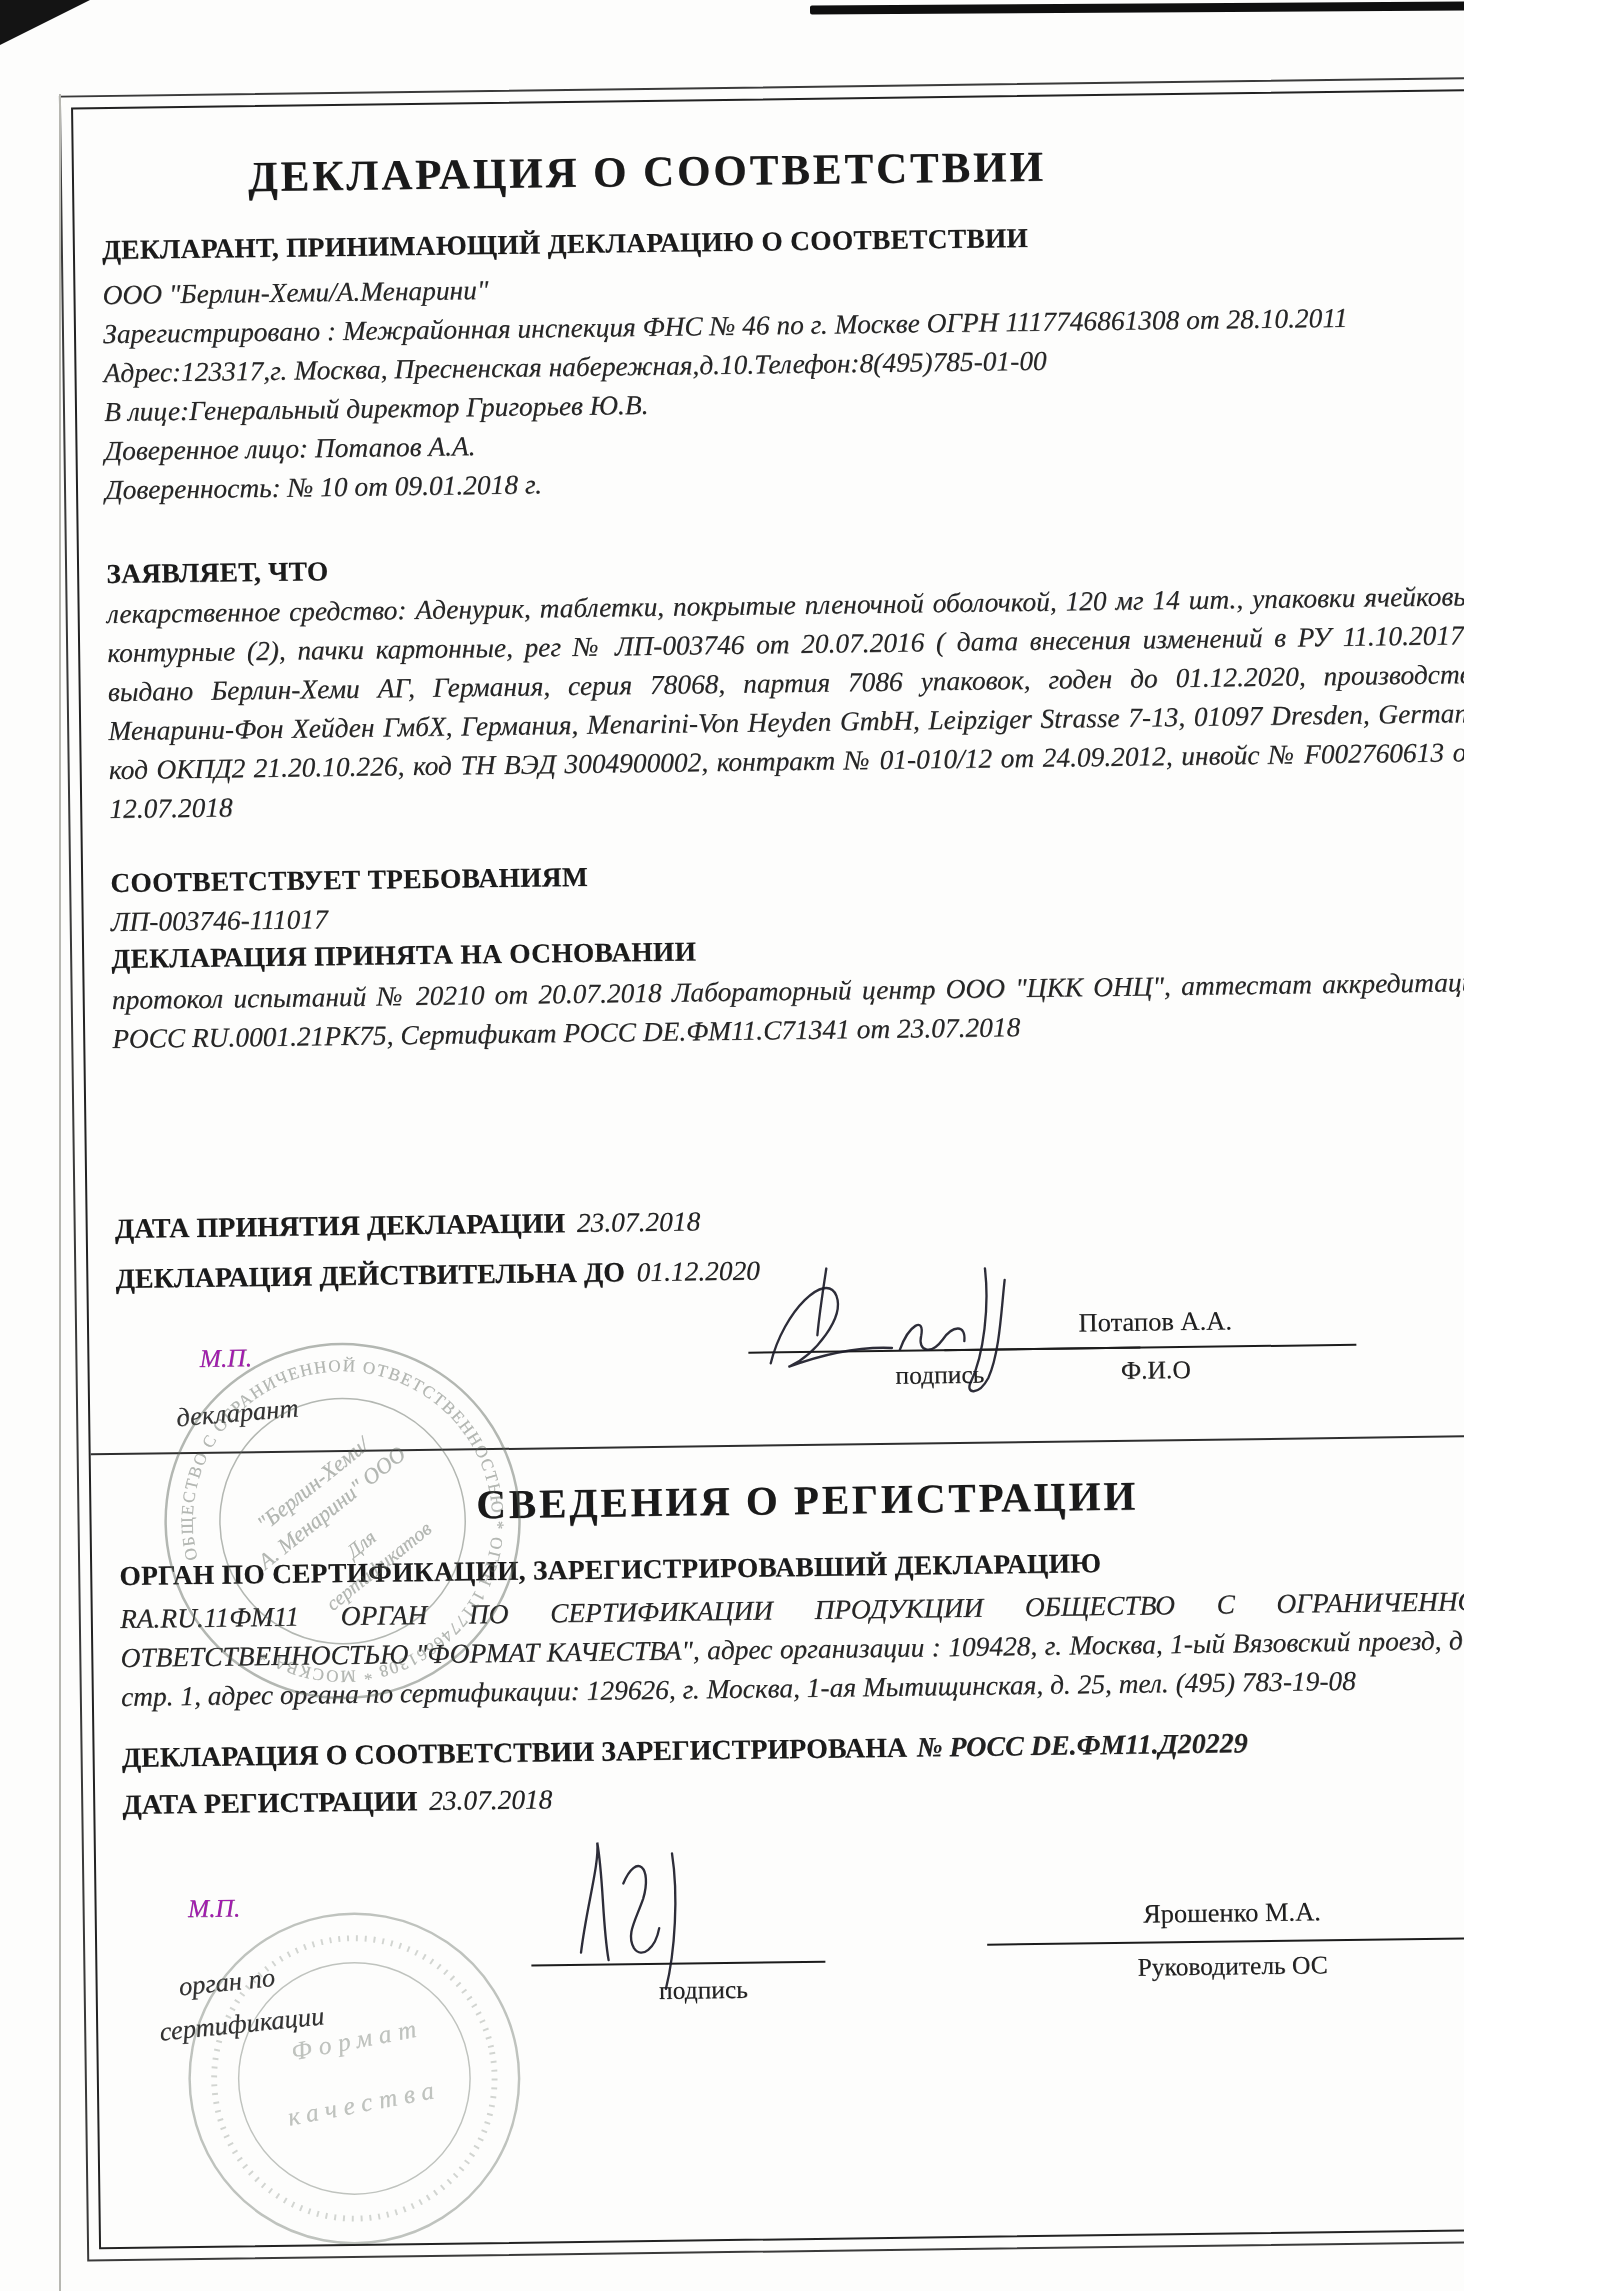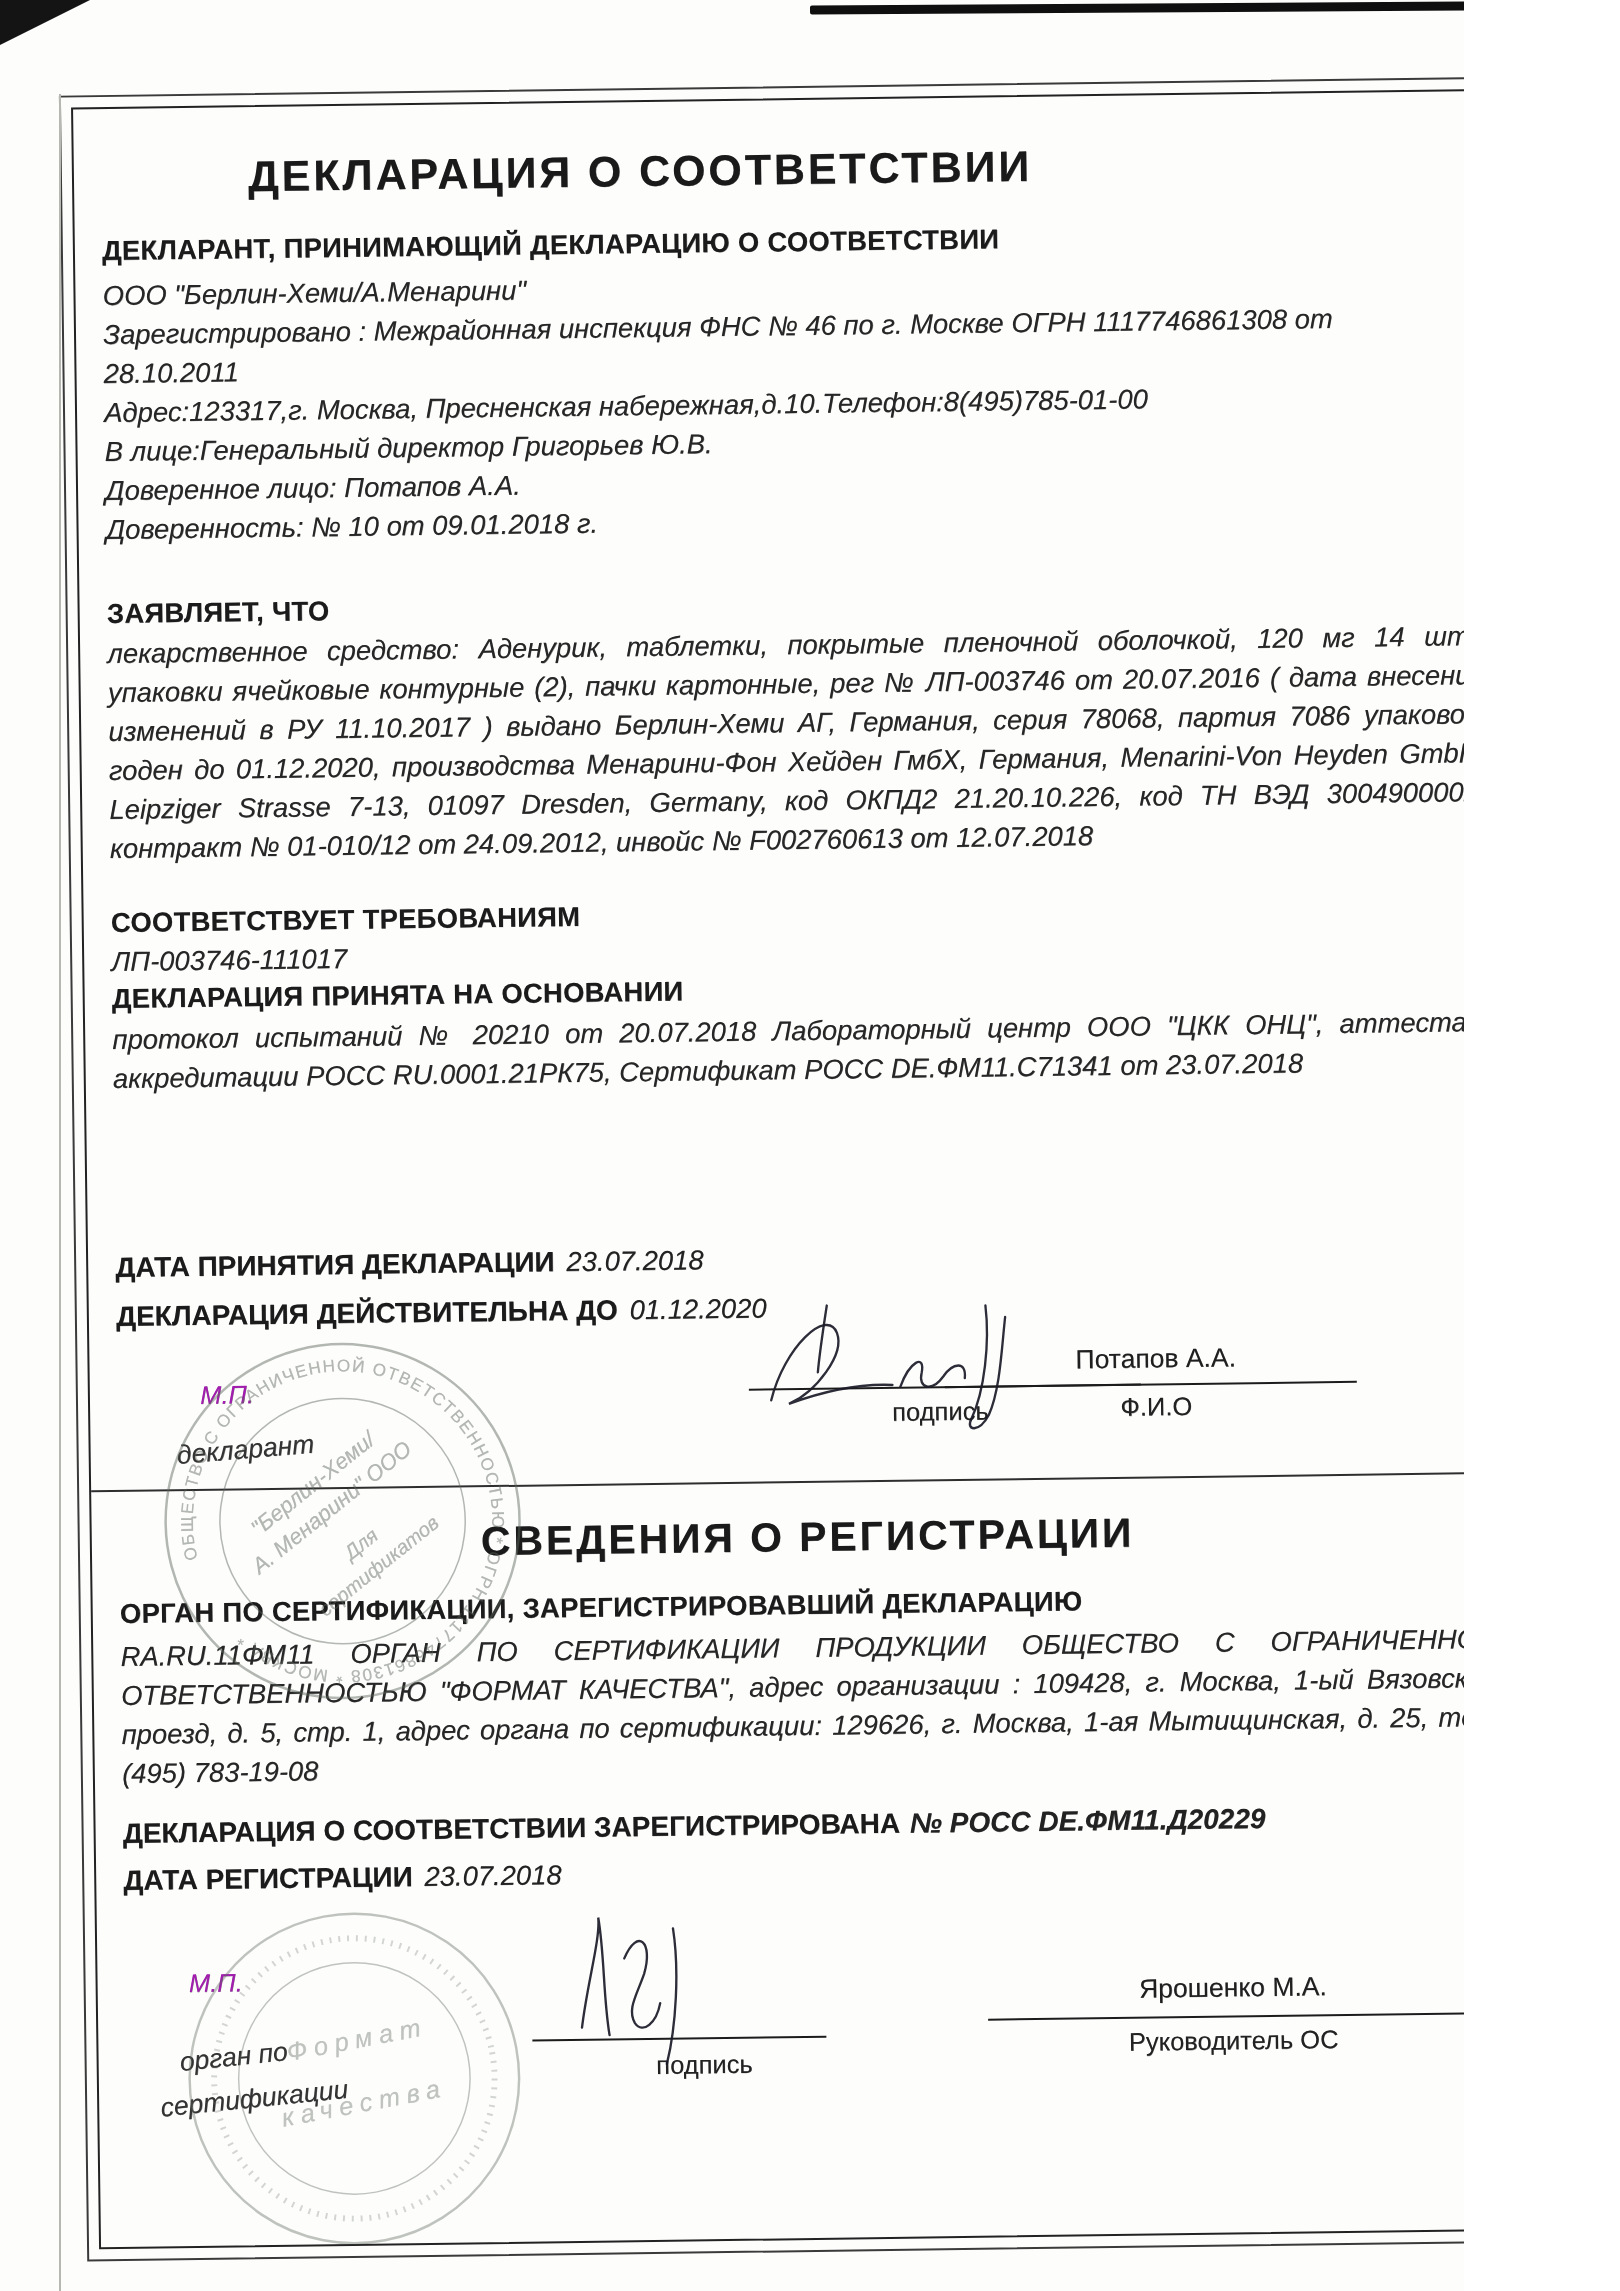--- a/index.html
+++ b/index.html
@@ -1,17 +1,17 @@
 <!DOCTYPE html>
 <html><head>
 <meta charset="utf-8">
 <style>
   html,body{margin:0;padding:0;background:#ffffff;}
   .page{position:relative;width:1464px;height:2292px;background:#fdfdfc;overflow:hidden;
-        font-family:Liberation Sans, sans-serif;color:#222;}
+        font-family:Liberation Serif, serif;color:#222;}
   
   .art{position:absolute;z-index:6;}
   .art-corner{left:0;top:0;width:0;height:0;border-top:45px solid #141414;border-right:90px solid transparent;}
   .art-top-streak{left:810px;top:2.9px;width:811px;height:8.8px;background:#0f0f0f;transform:rotate(-.35deg);border-radius:2px;}
   .art-top-blob{left:1494px;top:23.5px;width:39px;height:15.7px;background:#2a2a2a;opacity:.75;transform:rotate(-14deg);border-radius:2.9px;}
   .art-right-dash{left:1610px;top:35px;width:4.9px;height:82px;background:#333;opacity:.7;}
   .art-left-edge{left:59px;top:94px;width:2px;height:2197px;background:#b7b7b1;}
   
   .sheet{position:absolute;left:73px;top:86px;width:1436px;height:2142px;
          transform:rotate(-.75deg);transform-origin:50% 50%;

